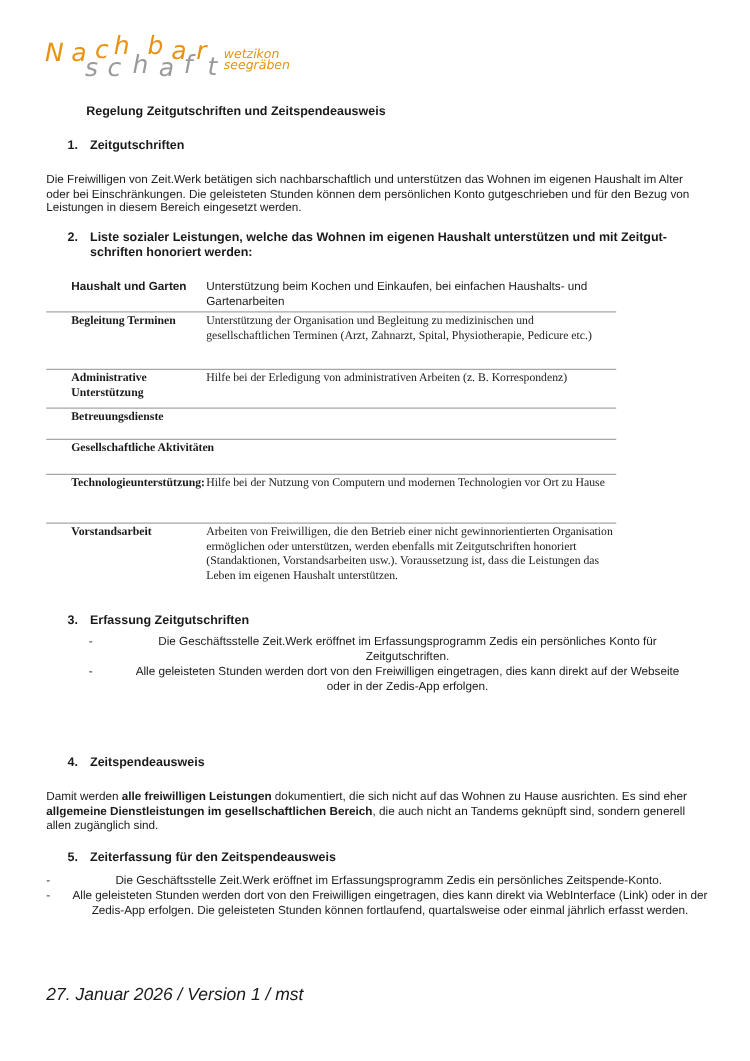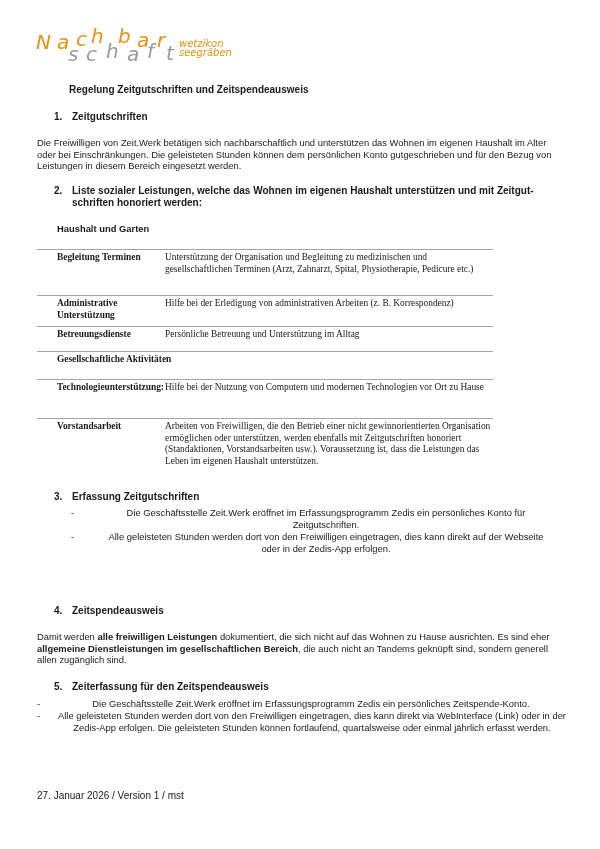--- a/index.html
+++ b/index.html
@@ -25,21 +25,21 @@
   .tbl { position:absolute; left:37px; top:221px; width:456px; }
   .row { position:absolute; left:0; width:456px; }
   .row.line { border-top:1.5px solid #a6a6a6;font-family:Liberation Serif, serif; }
   .row .k { position:absolute; left:20px; top:2px; width:118px; font-weight:bold; }
   .row .v { position:absolute; left:128px; top:2px; width:326px; }
 
   .bul { position:absolute; width:480px; }
   .bul .dash { position:absolute; left:0; top:0; }
   .bul .txt { position:absolute; left:30px; top:0; width:450px;text-align:center; }
 
-  .footer { position:absolute; left:37px; top:790px; font-size:10px; }
+  .footer { position:absolute; left:37px; top:790px; font-size:14px;font-style:italic; }
 </style>
 </head>
 <body>
 
 <div class="page">
 
   <div class="logo">
     <span class="ch top" style="left:0px">N</span>
     <span class="ch top" style="left:21px">a</span>
     <span class="ch top" style="left:40px;top:-3px">c</span>
@@ -67,32 +67,32 @@
   <div class="p" style="top:137px;">Die Freiwilligen von Zeit.Werk betätigen sich nachbarschaftlich und unterstützen das Wohnen im eigenen Haushalt im Alter oder bei Einschränkungen. Die geleisteten Stunden können dem persönlichen Konto gutgeschrieben und für den Bezug von Leistungen in diesem Bereich eingesetzt werden.</div>
 
   <div class="h" style="left:54px; top:185px; width:500px;">
     <span class="num">2.</span><span>Liste sozialer Leistungen, welche das Wohnen im eigenen Haushalt unterstützen und mit Zeitgut-</span><br>
     <span class="num"></span><span>schriften honoriert werden:</span>
   </div>
 
   <div class="tbl">
     <div class="row" style="top:0px; height:28px;">
       <div class="k">Haushalt und Garten</div>
+      <div class="v">Unterstützung beim Kochen und Einkaufen, bei einfachen Haushalts- und Gartenarbeiten</div>
     </div>
     <div class="row line" style="top:28px; height:45px;">
       <div class="k">Begleitung Terminen</div>
       <div class="v">Unterstützung der Organisation und Begleitung zu medizinischen und gesellschaftlichen Terminen (Arzt, Zahnarzt, Spital, Physiotherapie, Pedicure etc.)</div>
     </div>
     <div class="row line" style="top:74px; height:31px;">
       <div class="k">Administrative Unterstützung</div>
       <div class="v">Hilfe bei der Erledigung von administrativen Arbeiten (z. B. Korrespondenz)</div>
     </div>
     <div class="row line" style="top:105px; height:24px;">
       <div class="k">Betreuungsdienste</div>
-      <div class="v">Persönliche Betreuung und Unterstützung im Alltag</div>
     </div>
     <div class="row line" style="top:130px; height:28px;">
       <div class="k">Gesellschaftliche Aktivitäten</div>
     </div>
     <div class="row line" style="top:158px; height:38px;">
       <div class="k">Technologieunterstützung:</div>
       <div class="v">Hilfe bei der Nutzung von Computern und modernen Technologien vor Ort zu Hause</div>
     </div>
     <div class="row line" style="top:197px; height:66px;">
       <div class="k">Vorstandsarbeit</div>

